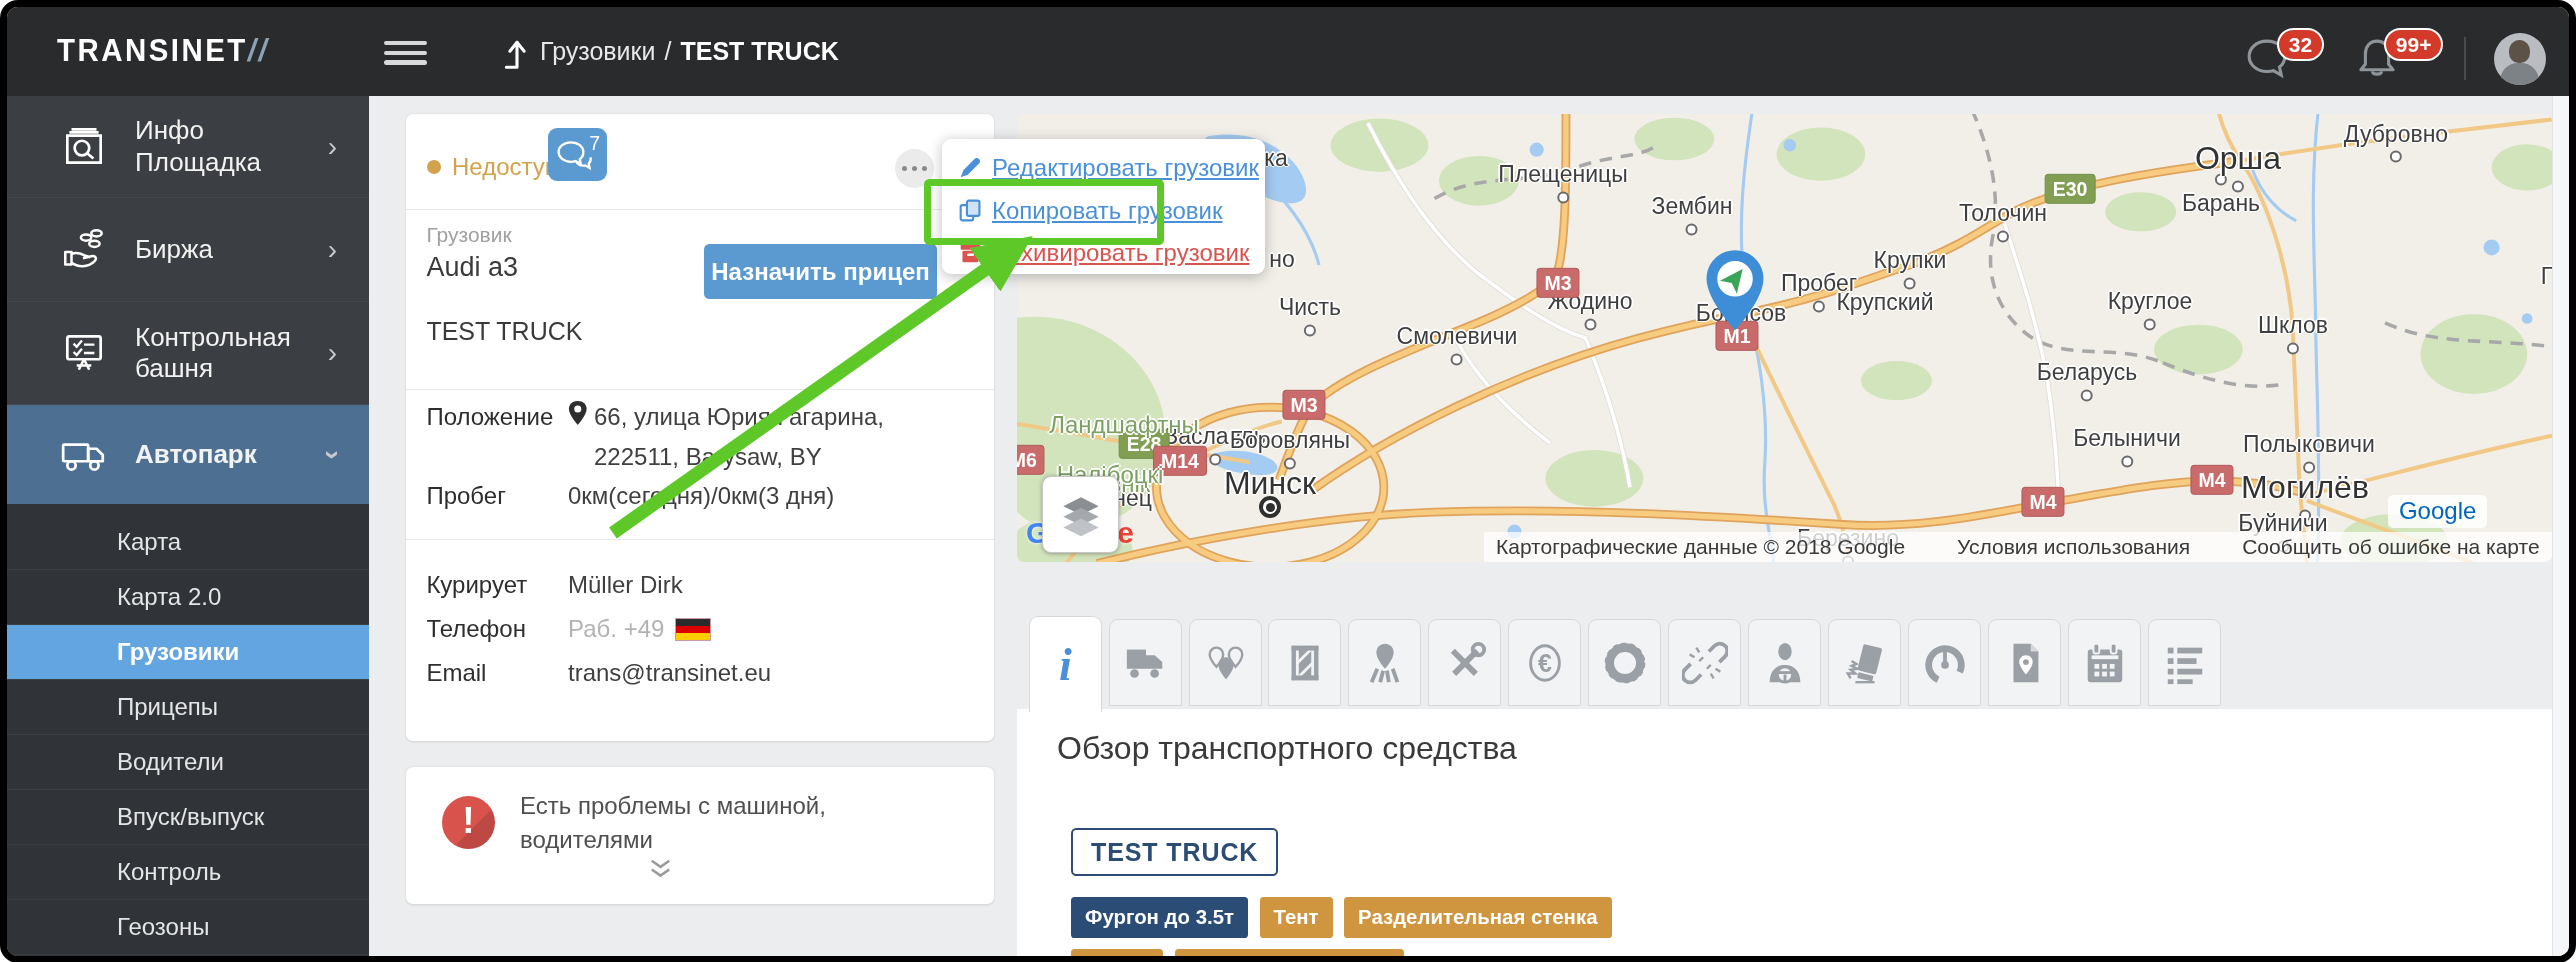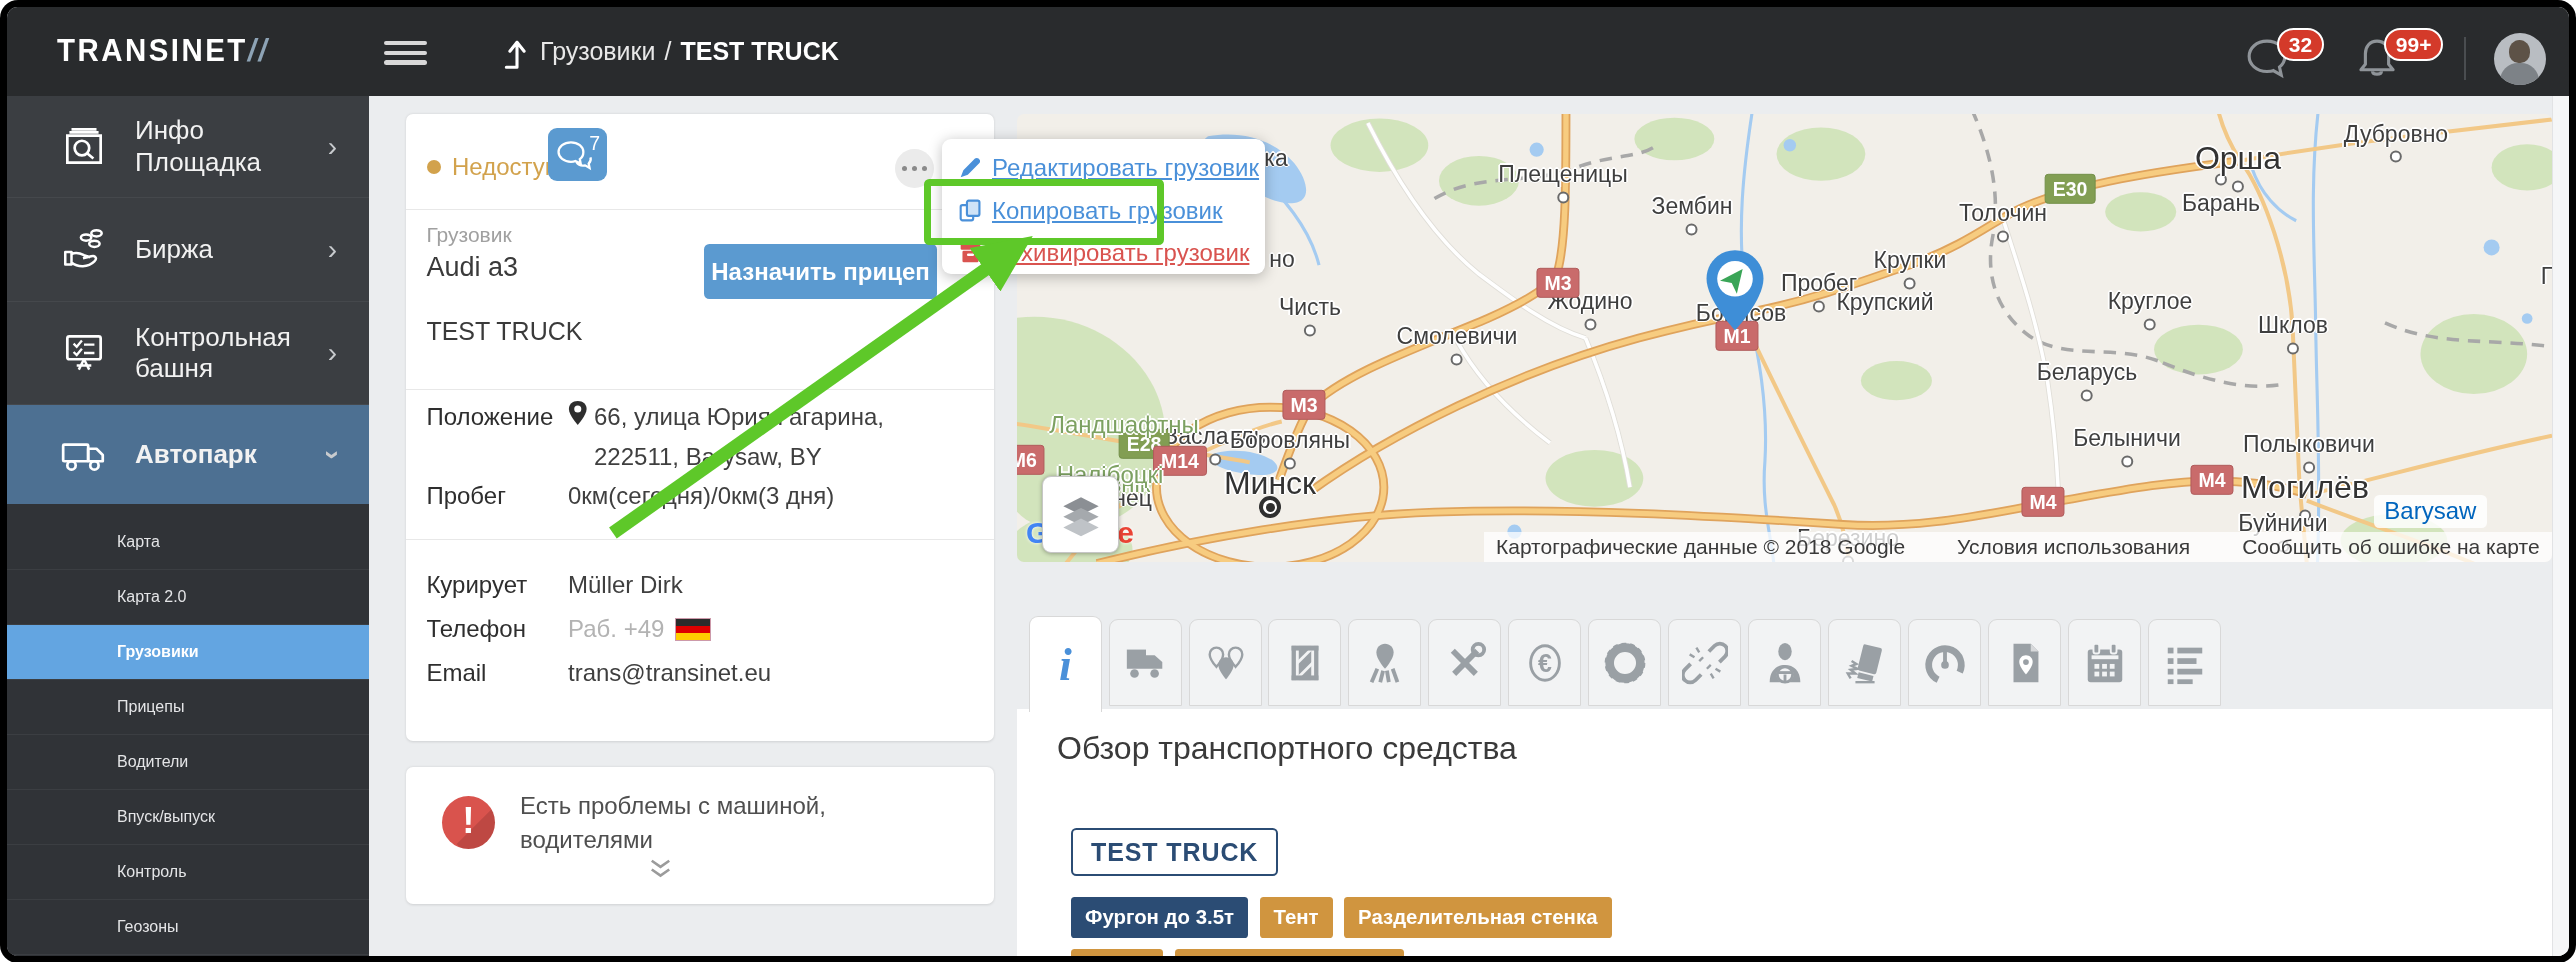--- a/index.html
+++ b/index.html
@@ -26,21 +26,21 @@
   .avatar .body{position:absolute;left:6.2px;top:30px;width:39px;height:25px;border-radius:18px 18px 0 0;background:#7d8287;}
 
   
   .sidebar{position:absolute;left:7px;top:96px;width:362px;height:860px;background:#3b3e42;}
   .navitem{position:absolute;left:0;width:362px;display:flex;align-items:center;color:#f2f2f2;font-size:26px;cursor:pointer;border-bottom:1.8px solid #45484c;box-sizing:border-box;}
   .navitem .nlabel{position:absolute;left:128px;right:62px;line-height:1.2;}
   .navitem .chev{position:absolute;right:32px;font-size:28px;color:#c8cbce;}
   .navitem .icon{position:absolute;left:52px;}
   .navitem.active{background:#4d7092;font-weight:bold;border-bottom:none;}
   .submenu{position:absolute;left:0;top:408px;width:362px;bottom:0;background:#303337;padding-top:10.7px;box-sizing:border-box;}
-  .subitem{height:55px;display:flex;align-items:center;padding-left:110px;font-size:16px;color:#e4e5e7;border-bottom:0.9px solid #3b3e42;box-sizing:border-box;cursor:pointer;}
+  .subitem{height:55px;display:flex;align-items:center;padding-left:110px;font-size:24px;color:#e4e5e7;border-bottom:0.9px solid #3b3e42;box-sizing:border-box;cursor:pointer;}
   .subitem.sel{background:#63a5e1;color:#fff;font-weight:bold;}
 
   
   .card{position:absolute;background:#fff;border-radius:7px;box-shadow:0 0.9px 2.7px rgba(0,0,0,.12);}
   .statusdot{position:absolute;left:21px;top:46px;width:14px;height:14px;border-radius:50%;background:#d2a24c;}
   .statustxt{position:absolute;left:46px;top:39px;font-size:24px;color:#d2a24c;}
   .chatbtn{position:absolute;left:142px;top:14px;width:59px;height:53px;border-radius:9px;background:#5b9ad0;cursor:pointer;}
   .chatbtn .cnt{position:absolute;right:7px;top:3.6px;color:#fff;font-size:19.5px;}
   .dotsbtn{position:absolute;left:489px;top:35px;width:39px;height:39px;border-radius:50%;background:#ebebeb;cursor:pointer;display:flex;align-items:center;justify-content:center;gap:4.4px;}
   .dotsbtn i{width:5.3px;height:5.3px;border-radius:50%;background:#8a8a8a;display:block;}
@@ -396,21 +396,21 @@
      </svg>
 
      <div class="layersbox">
        <svg width="46" height="46" viewBox="0 0 52 52">
          <path d="M26,6 L46,16 L26,26 L6,16 Z" fill="#8b8f94"></path>
          <path d="M26,18 L46,28 L26,38 L6,28 Z" fill="#a5a9ad"></path>
          <path d="M26,30 L46,40 L26,50 L6,40 Z" fill="#bfc3c7"></path>
        </svg>
      </div>
      <div class="gglogo"><span style="color: rgb(66, 133, 244);">G</span><span style="color: rgb(234, 67, 53);">o</span><span style="color: rgb(251, 188, 5);">o</span><span style="color: rgb(66, 133, 244);">g</span><span style="color: rgb(52, 168, 83);">l</span><span style="color: rgb(234, 67, 53);">e</span></div>
-     <div class="leafchip">Barysaw</div>
+     <div class="leafchip">Google</div>
      <div class="attrib">
        <span>Картографические данные © 2018 Google</span>
        <span>Условия использования</span>
        <span>Сообщить об ошибке на карте</span>
      </div>
    </div>
 
    <div id="tabbar">
           <div class="tab seltab" style="left: 1029px;">
             <span class="itab">i</span>

